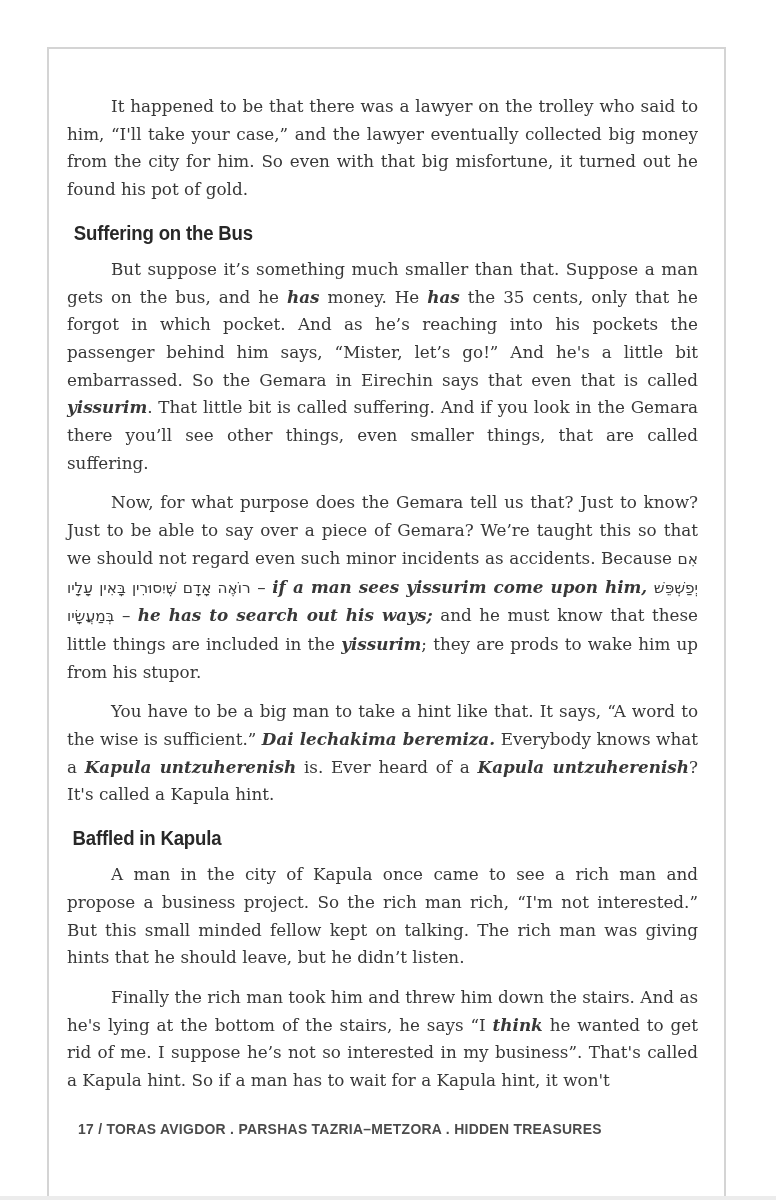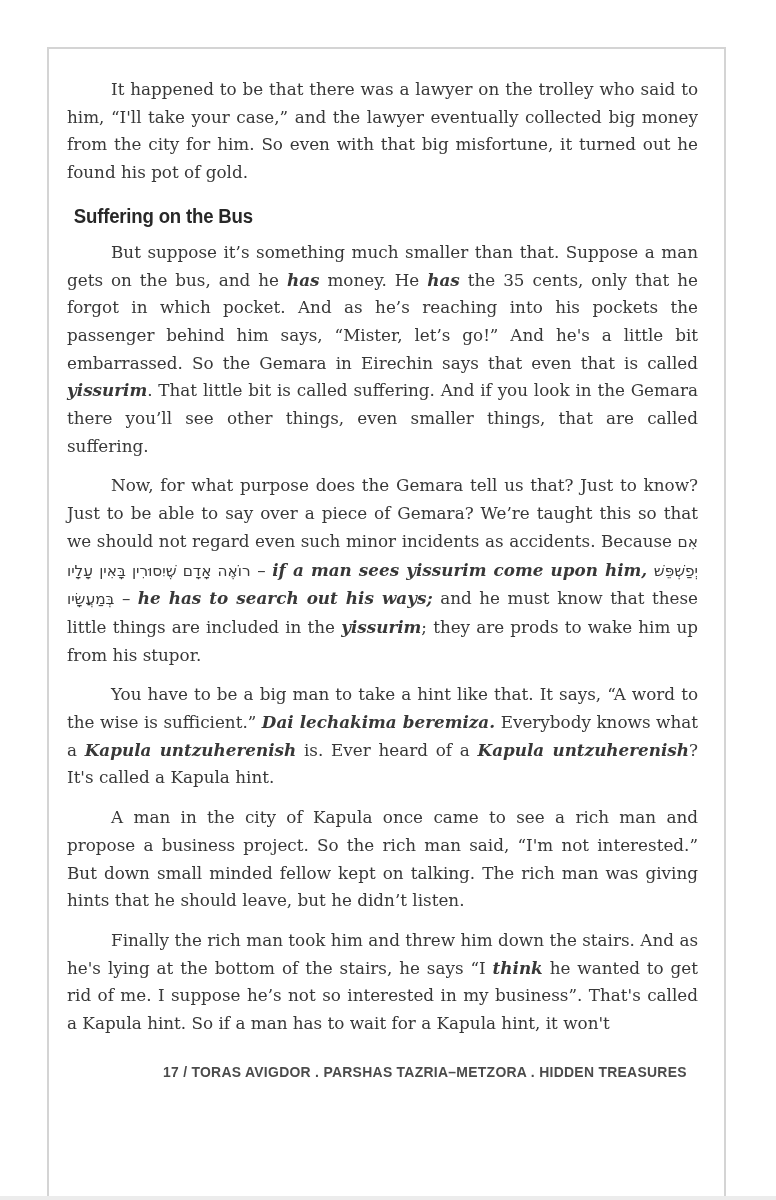--- a/index.html
+++ b/index.html
@@ -20,21 +20,21 @@
     top: 47px;
     width: 679px;
     height: 1300px;            
     box-sizing: border-box;
     border: 2px solid #d4d4d4;
     background: #ffffff;
   }
   .page-body {
     position: absolute;
     left: 67px;
-    top: 76px;
+    top: 93px;
     width: 631px;
     color: #383838;
     font-size: 16.8px;
     line-height: 27.7px;
     text-align: justify;
   }
   .para {
     margin: 0 0 12px 0;
     text-indent: 44px;
   }
@@ -55,21 +55,21 @@
     line-height: 24px;
     color: #282828;
   }
   .heading-inner {
     display: inline-block;
     transform: scaleX(0.93);
     letter-spacing: -0.2px;
   }
   .page-footer {
     margin-top: 21px;
-    text-align: right;
+    text-align: left;
     text-indent: 0;
     font-family: "Liberation Sans", sans-serif;
     font-weight: 700;
     font-size: 14.5px;
     color: #4b4b4b;
   }
   .footer-inner {
     display: inline-block;
     transform: scaleX(0.96);
     letter-spacing: 0.3px;
@@ -96,22 +96,25 @@
   <h3 class="heading">
     <span class="heading-inner">Suffering on the Bus</span>
   </h3>
 
   <p class="para"><span class="seg-normal">But suppose it’s something much smaller than that. Suppose a man gets on the bus, and he </span><span class="seg-italic">has</span><span class="seg-normal"> money. He </span><span class="seg-italic">has</span><span class="seg-normal"> the 35 cents, only that he forgot in which pocket. And as he’s reaching into his pockets the passenger behind him says, “Mister, let’s go!” And he's a little bit embarrassed. So the Gemara in Eirechin says that even that is called </span><span class="seg-italic">yissurim</span><span class="seg-normal">. That little bit is called suffering. And if you look in the Gemara there you’ll see other things, even smaller things, that are called suffering.</span></p>
 
   <p class="para"><span class="seg-normal">Now, for what purpose does the Gemara tell us that? Just to know? Just to be able to say over a piece of Gemara? We’re taught this so that we should not regard even such minor incidents as accidents. Because </span><span class="seg-hebrew" dir="rtl" lang="he">אִם רוֹאֶה אָדָם שֶׁיִסוּרִין בָּאִין עָלָיו</span><span class="seg-normal"> – </span><span class="seg-italic">if a man sees yissurim come upon him,</span><span class="seg-normal"> </span><span class="seg-hebrew" dir="rtl" lang="he">יְפַשְׁפֵּשׁ בְּמַעֲשָׂיו</span><span class="seg-normal"> – </span><span class="seg-italic">he has to search out his ways;</span><span class="seg-normal"> and he must know that these little things are included in the </span><span class="seg-italic">yissurim</span><span class="seg-normal">; they are prods to wake him up from his stupor.</span></p>
 
   <p class="para"><span class="seg-normal">You have to be a big man to take a hint like that. It says, “A word to the wise is sufficient.” </span><span class="seg-italic">Dai lechakima beremiza.</span><span class="seg-normal"> Everybody knows what a </span><span class="seg-italic">Kapula untzuherenish</span><span class="seg-normal"> is. Ever heard of a </span><span class="seg-italic">Kapula untzuherenish</span><span class="seg-normal">? It's called a Kapula hint.</span></p>
 
+  <h3 class="heading">
+    <span class="heading-inner">Baffled in Kapula</span>
+  </h3>
 
-  <p class="para"><span class="seg-normal">A man in the city of Kapula once came to see a rich man and propose a business project. So the rich man said, “I'm not interested.” But down small minded fellow kept on talking. The rich man was giving hints that he should leave, but he didn’t listen.</span></p>
+  <p class="para"><span class="seg-normal">A man in the city of Kapula once came to see a rich man and propose a business project. So the rich man rich, “I'm not interested.” But this small minded fellow kept on talking. The rich man was giving hints that he should leave, but he didn’t listen.</span></p>
 
   <p class="para"><span class="seg-normal">Finally the rich man took him and threw him down the stairs. And as he's lying at the bottom of the stairs, he says “I </span><span class="seg-italic">think</span><span class="seg-normal"> he wanted to get rid of me. I suppose he’s not so interested in my business”. That's called a Kapula hint. So if a man has to wait for a Kapula hint, it won't</span></p>
 
   <div class="page-footer">
     <span class="footer-inner">17 / TORAS AVIGDOR . PARSHAS TAZRIA–METZORA . HIDDEN TREASURES</span>
   </div>
 
 </div>
 
 <div class="bottom-strip"></div>

